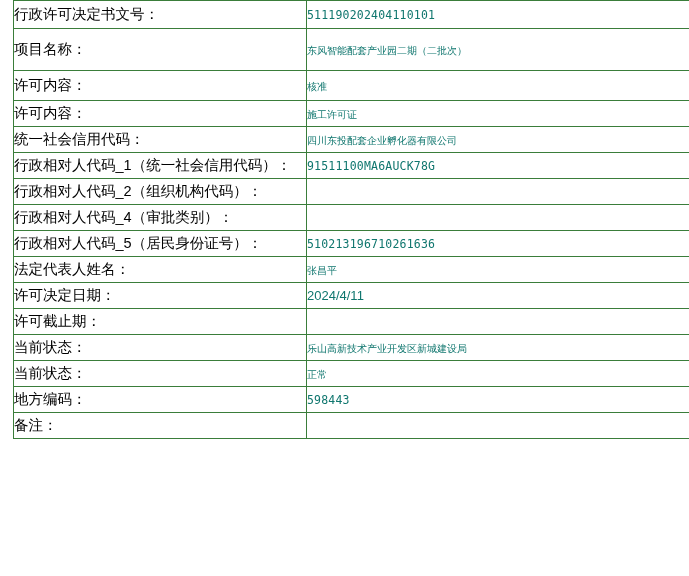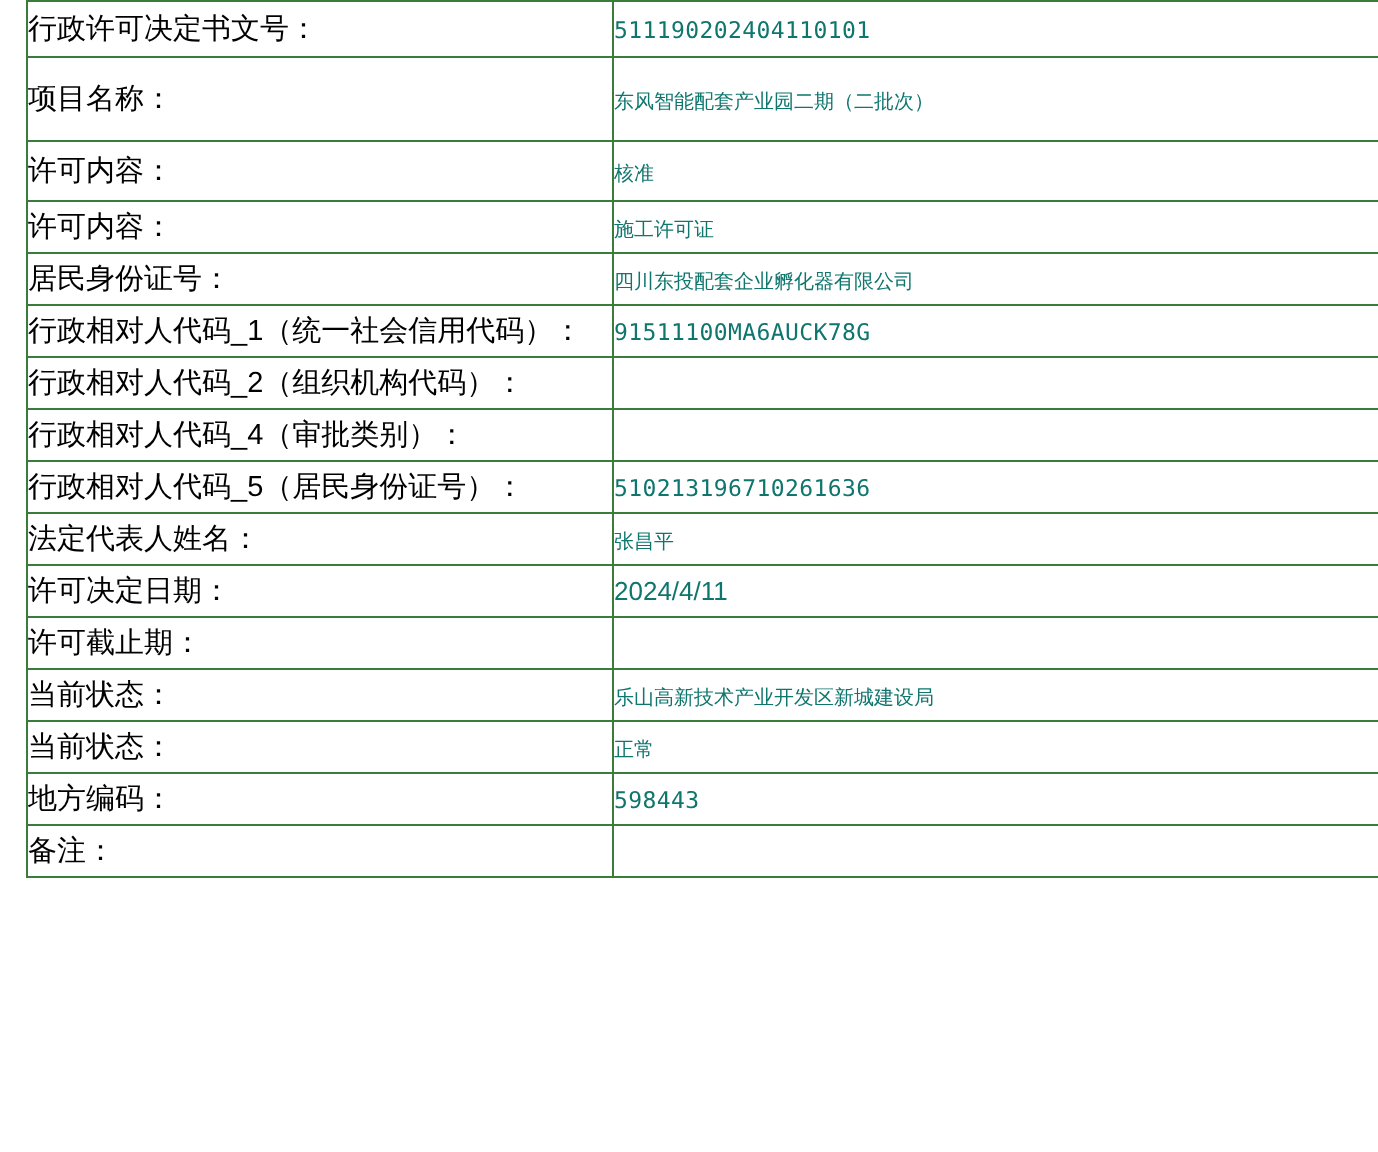--- a/index.html
+++ b/index.html
@@ -87,21 +87,21 @@
         </tr>
         <tr class="r-std">
           <td class="label">许可内容：</td>
           <td class="value"><span class="v-cn">核准</span></td>
         </tr>
         <tr class="r-short">
           <td class="label">许可内容：</td>
           <td class="value"><span class="v-cn">施工许可证</span></td>
         </tr>
         <tr class="r-short">
-          <td class="label">居民身份证号：</td>
+          <td class="label">统一社会信用代码：</td>
           <td class="value"><span class="v-cn">四川东投配套企业孵化器有限公司</span></td>
         </tr>
         <tr class="r-short">
           <td class="label">行政相对人代码_1（统一社会信用代码）：</td>
           <td class="value"><span class="v-num">91511100MA6AUCK78G</span></td>
         </tr>
         <tr class="r-short">
           <td class="label">行政相对人代码_2（组织机构代码）：</td>
           <td class="value"><span class="v-num"></span></td>
         </tr>

